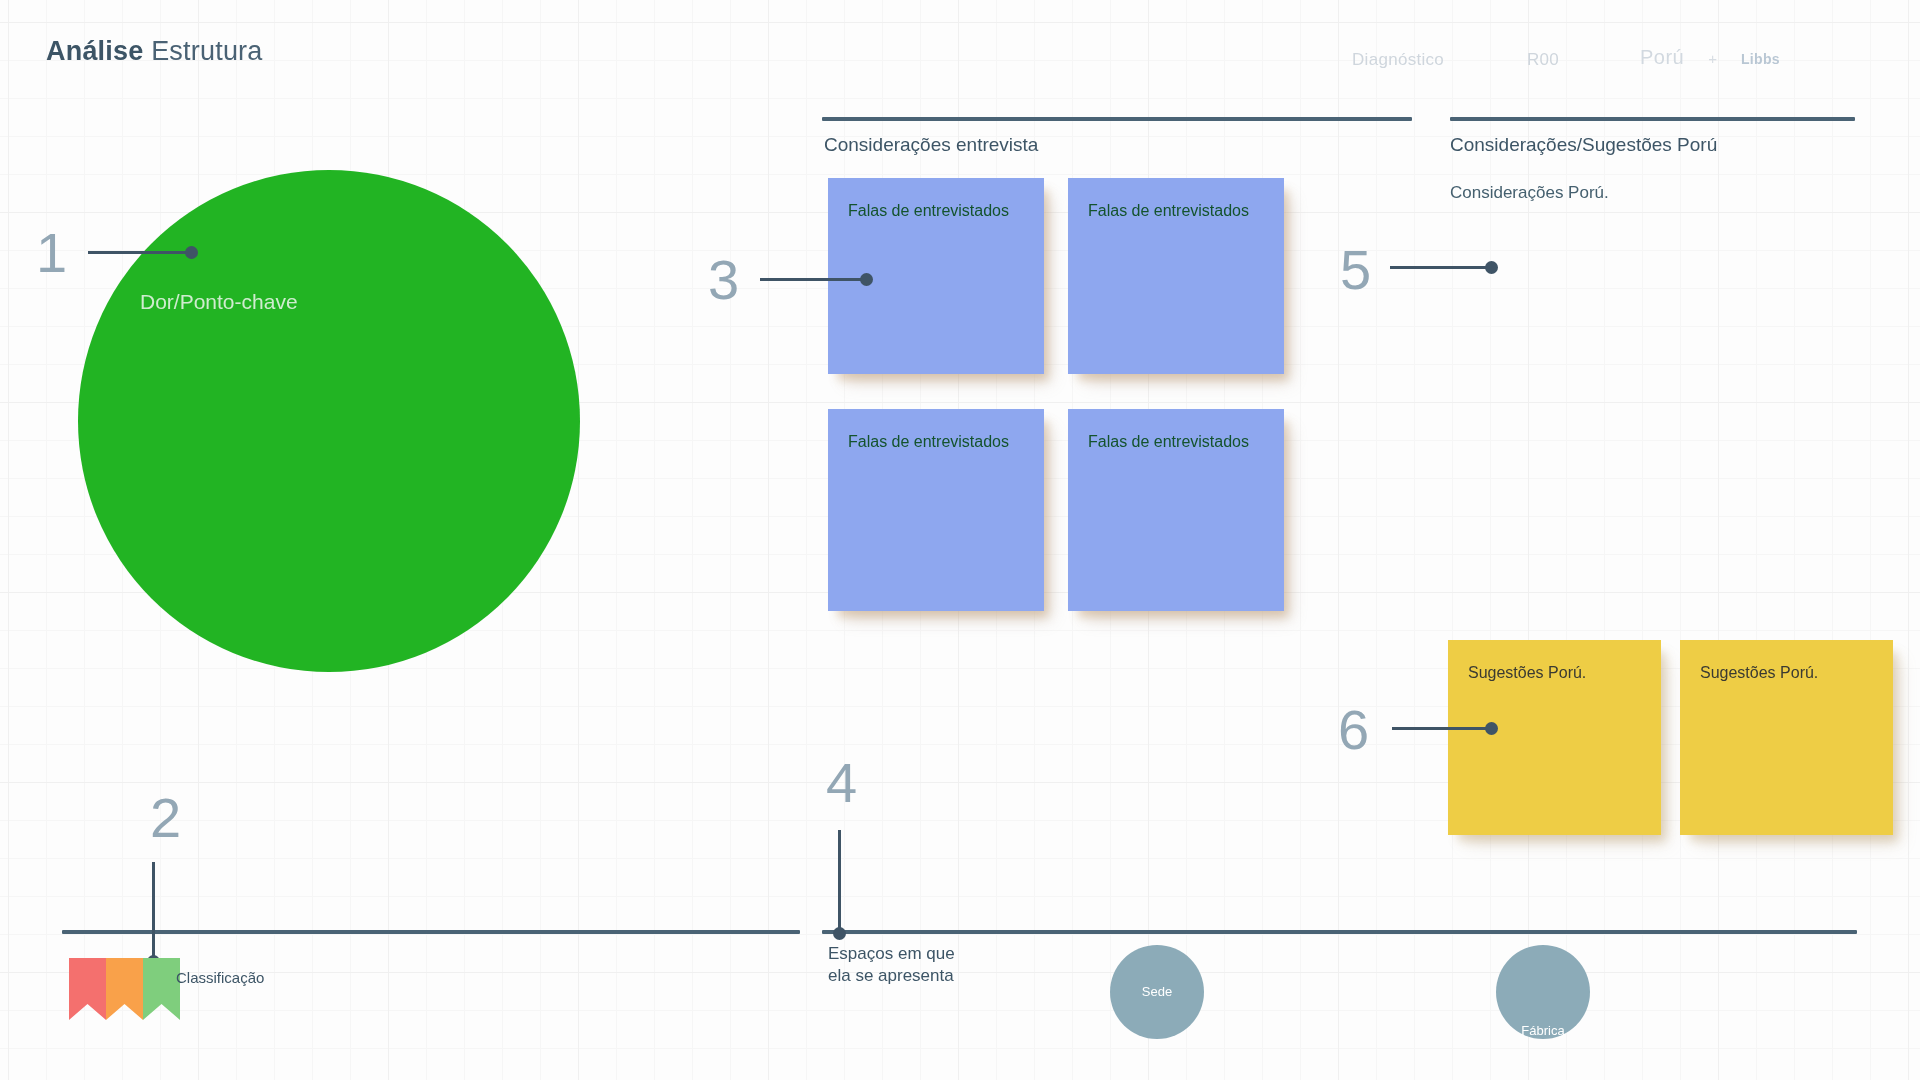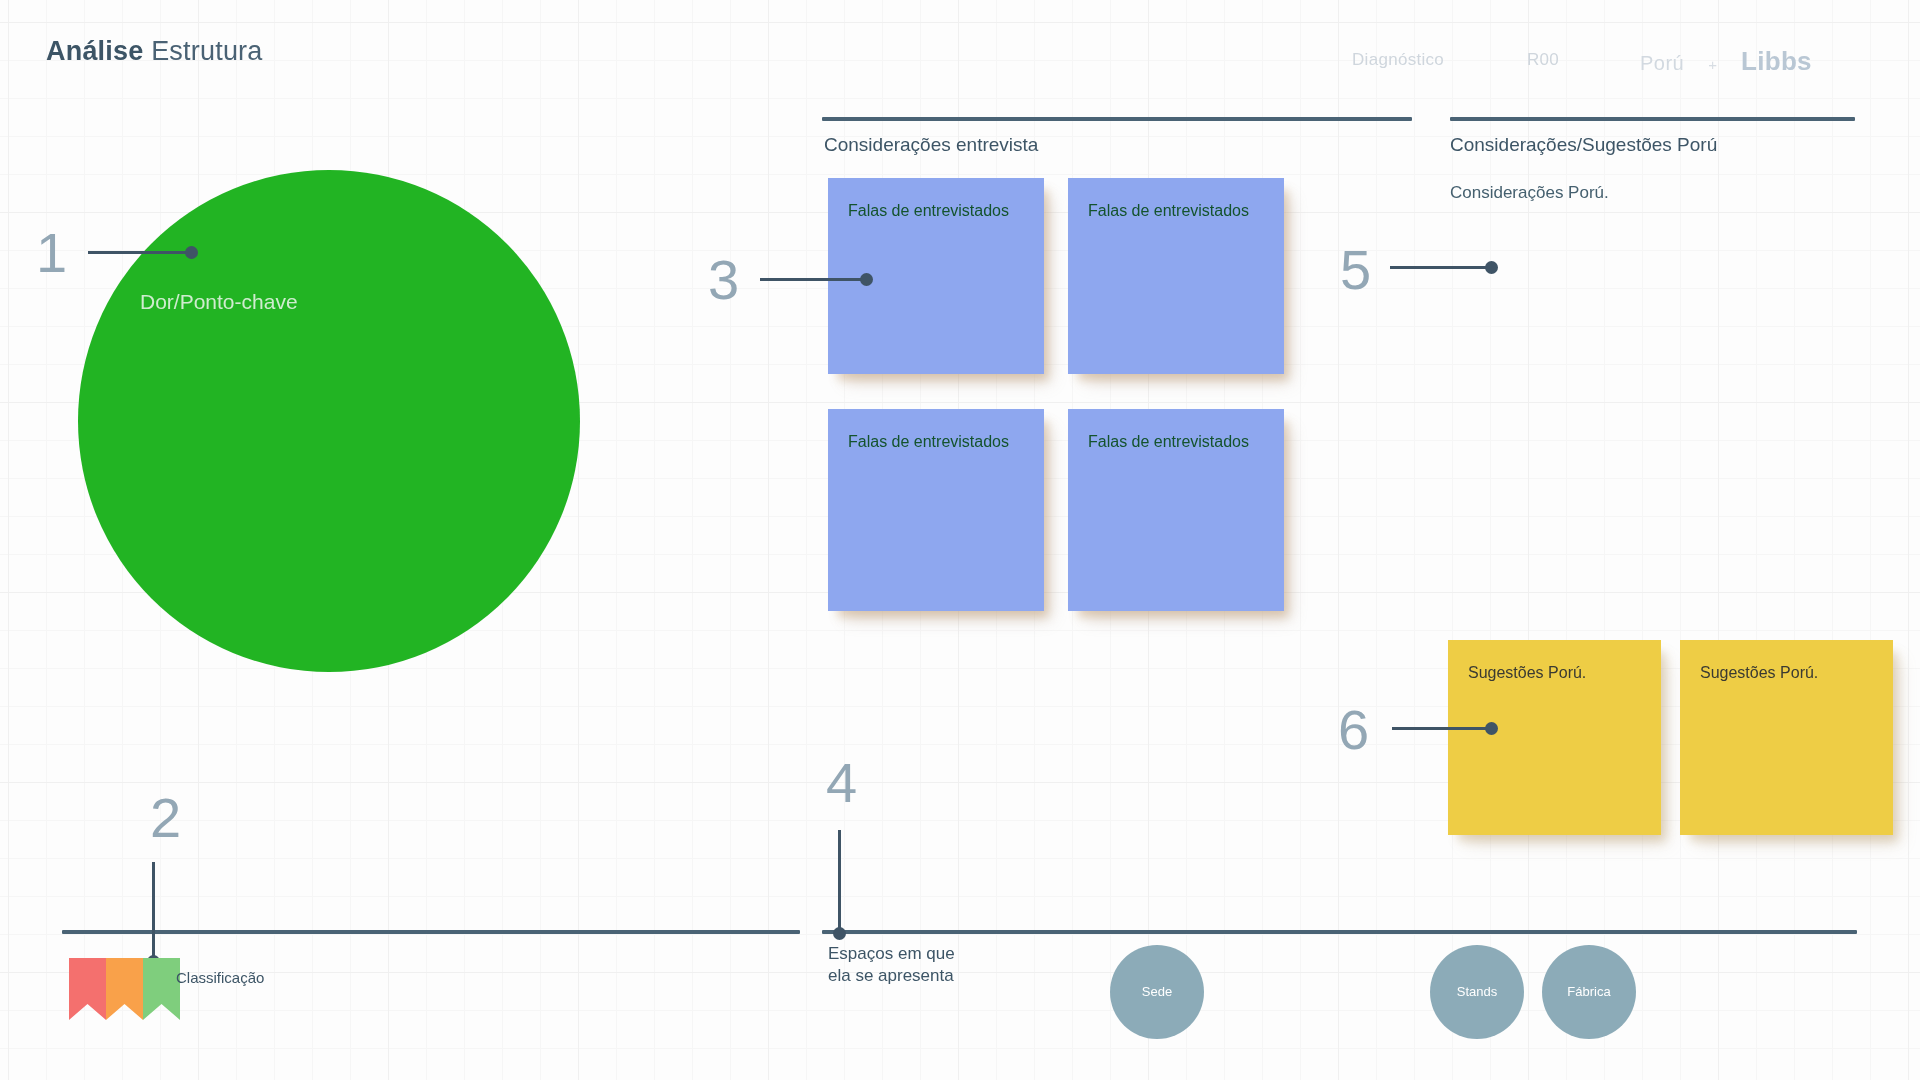--- a/index.html
+++ b/index.html
@@ -65,21 +65,21 @@
   .brand-a {
     font-size: 20px;
     color: #d2d9e0;
     letter-spacing: .5px;
   }
   .brand-plus {
     font-size: 15px;
     color: #d7dde3;
   }
   .brand-b {
-    font-size: 26px;
+    font-size: 14px;
     font-weight: 700;
     color: #b9c7d4;
     letter-spacing: .3px;
   }
 
   
   .rule {
     position: absolute;
     height: 4px;
     background: #4a6375;
@@ -293,20 +293,17 @@
 
   <div class="callout-num" style="left:826px; top:755px;">4</div>
   <div class="leader-v" style="left:838px; top:830px; height:102px;"></div>
   <div class="leader-dot" style="left:833px; top:927px;"></div>
 
   <div class="spaces-label">Espaços em que ela se apresenta</div>
 
   <div class="place-circle" style="left:1110px;">
     <span>Sede</span>
   </div>
-  <div class="place-circle" style="left:1430px;">
-    <span>Stands</span>
-  </div>
-  <div class="place-circle" style="left:1542px;">
+  <div class="place-circle" style="left:1496px;align-items:flex-end;">
     <span>Fábrica</span>
   </div>
 
 </div>
 
 </body></html>

